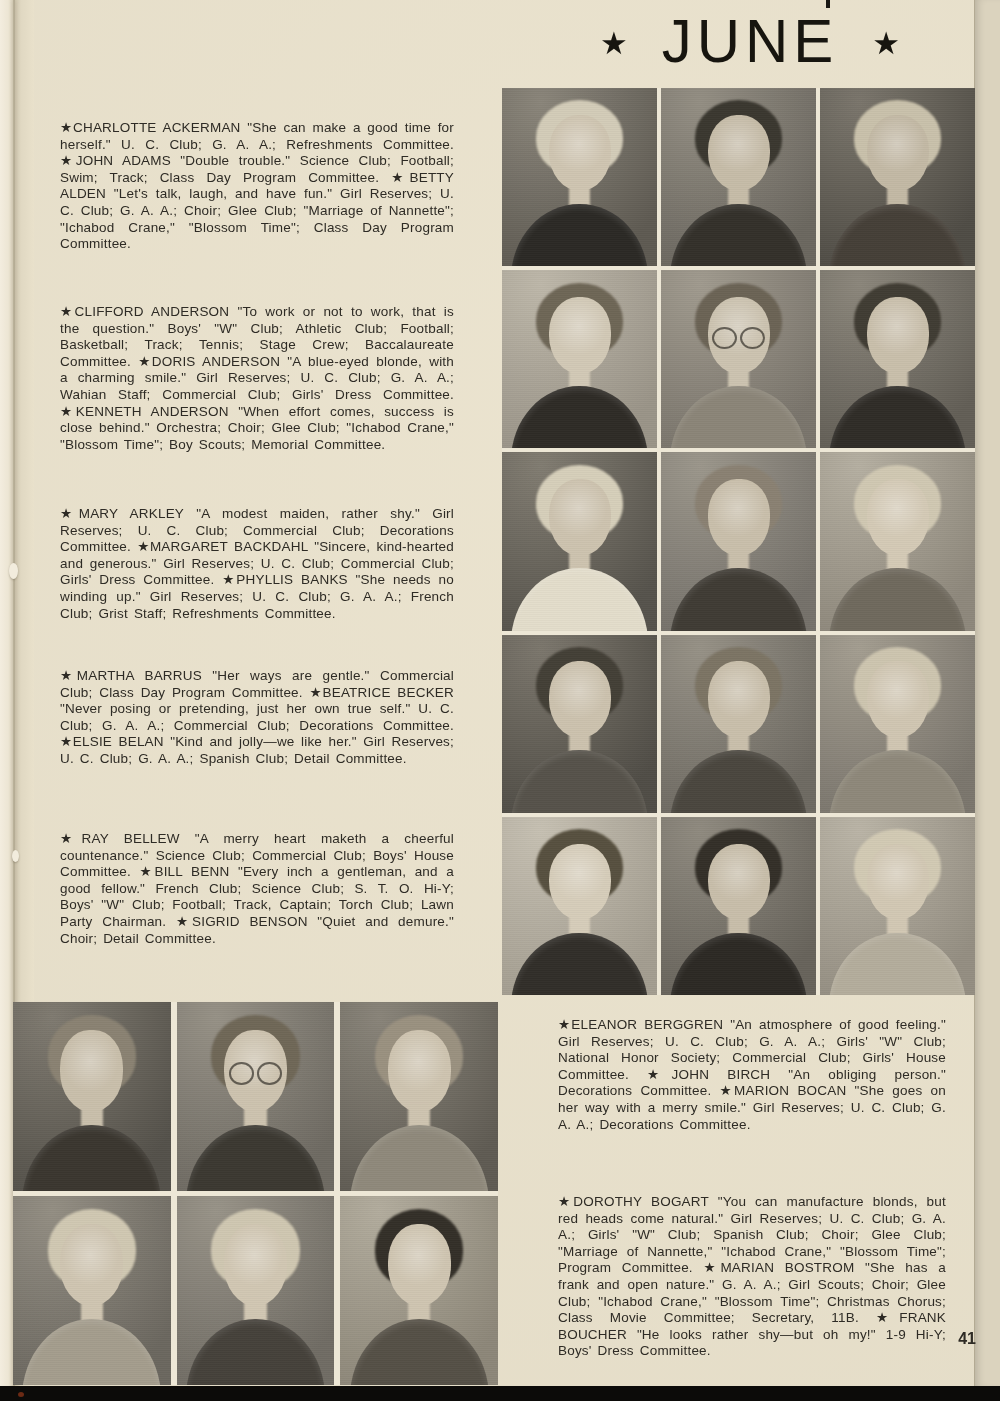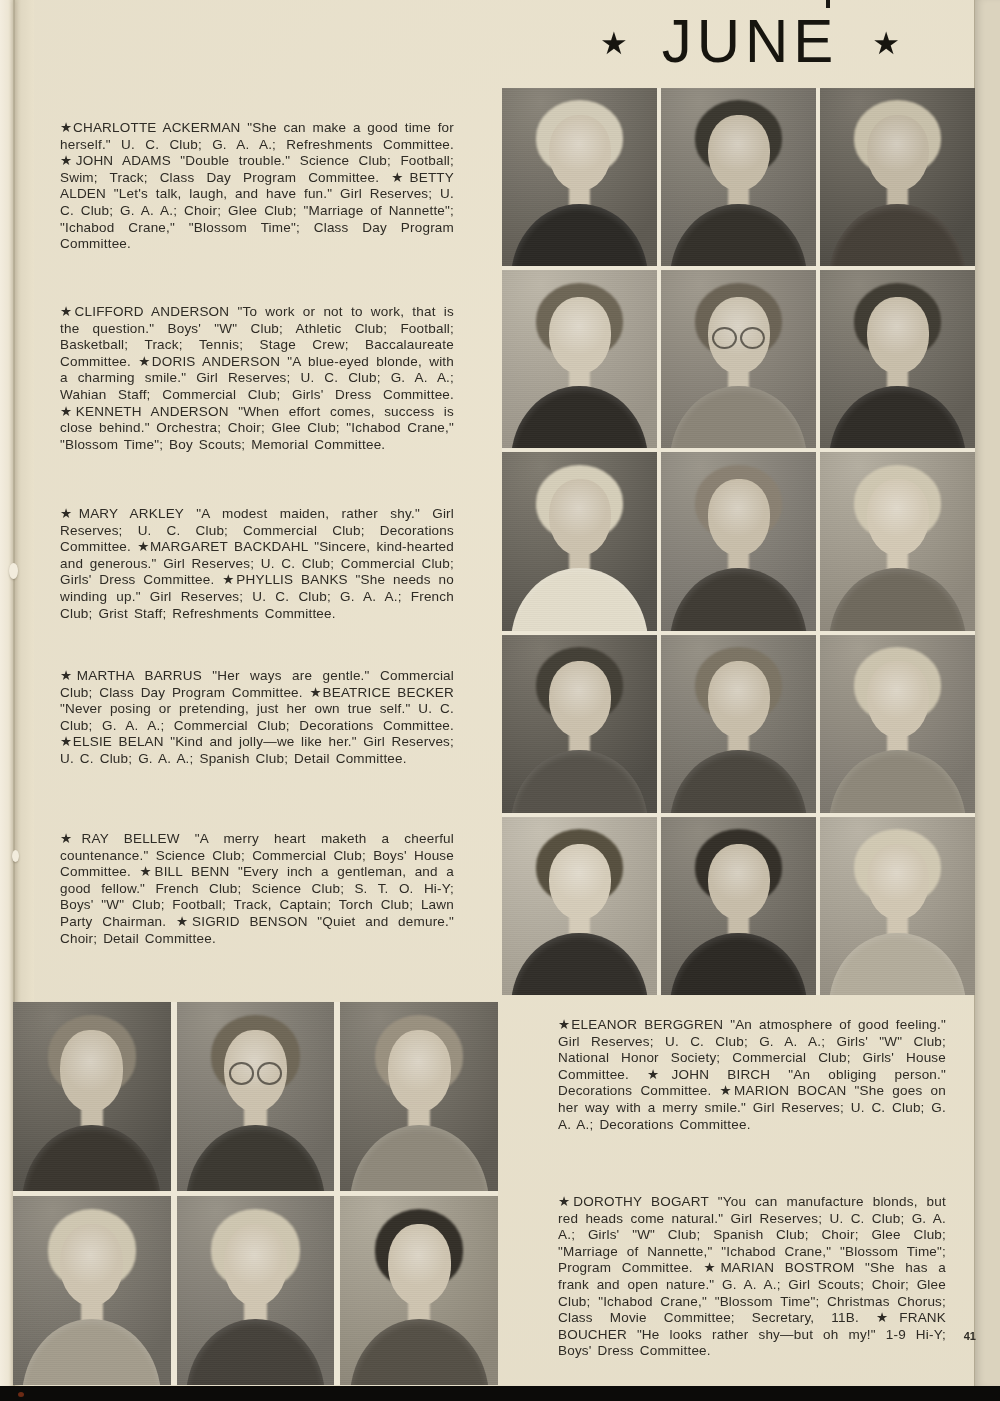--- a/index.html
+++ b/index.html
@@ -51,21 +51,21 @@
   .entry{
     position:absolute;left:60px;width:394px;
     font-size:13.5px;line-height:16.6px;letter-spacing:0.2px;word-spacing:2px;
     text-align:justify;color:#2e2b25;
   }
   .p1{top:120px;} .p2{top:304px;} .p3{top:506px;} .p4{top:668px;} .p5{top:831px;}
   .entry-r{left:558px;width:388px;}
   .r1{top:1017px;} .r2{top:1194px;}
   .page-number{
     position:absolute;left:946px;top:1330px;width:30px;
-    font-size:11px;font-weight:bold;color:#2e2b25;text-align:right;
+    font-size:16px;font-weight:bold;color:#2e2b25;text-align:right;
   }
 
   
   .grid{position:absolute;display:grid;background:#ede7d6;}
   .grid-right{
     left:502px;top:88px;width:473px;height:907px;
     grid-template-columns:repeat(3,1fr);grid-template-rows:repeat(5,1fr);
     gap:4px;
   }
   .grid-bottom-left{

